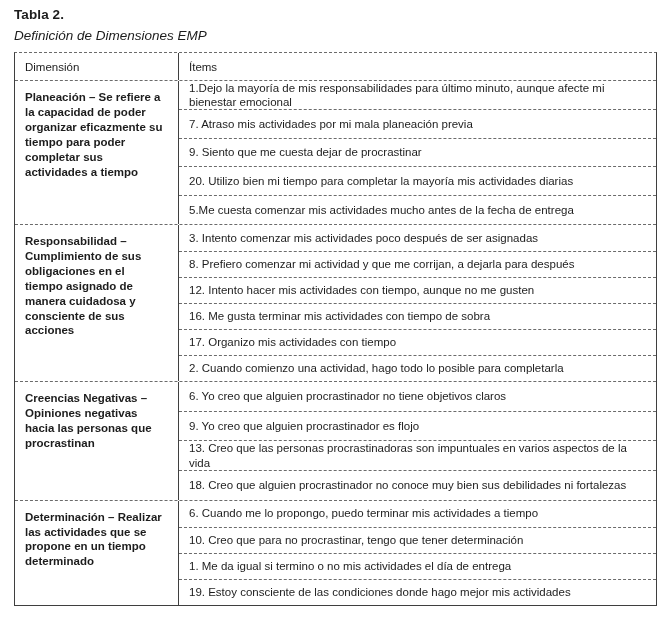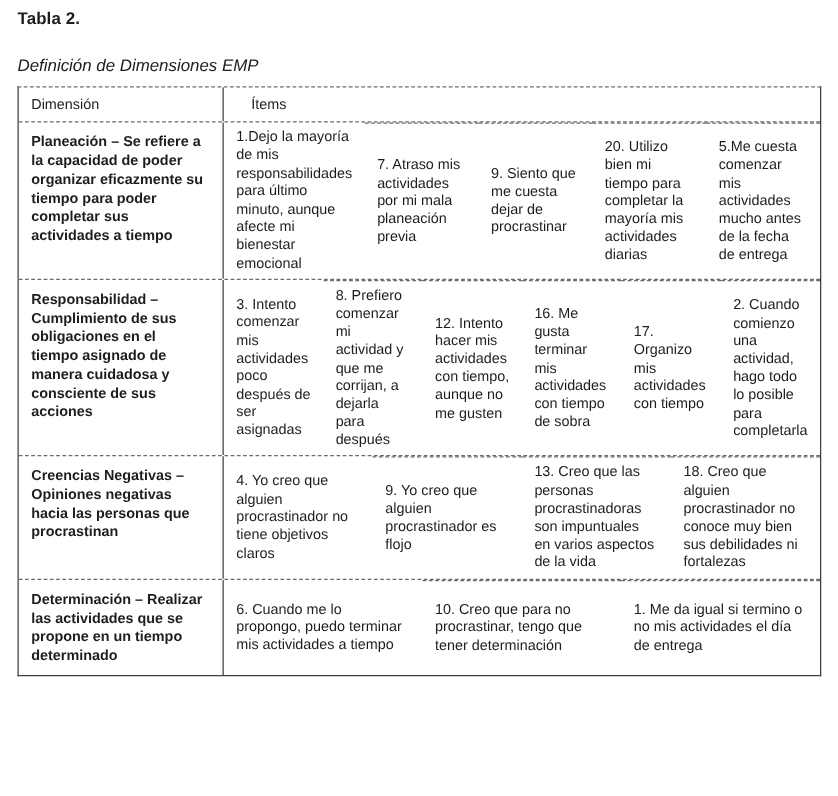--- a/index.html
+++ b/index.html
@@ -1,34 +1,34 @@
 <!DOCTYPE html>
 <html><head>
 <meta charset="utf-8">
 <style>
   html,body{margin:0;padding:0;background:#ffffff;}
   body{font-family:"Liberation Sans",sans-serif;color:#1d1d1d;-webkit-font-smoothing:antialiased;}
   .page{width:670px;height:637px;box-sizing:border-box;padding:6px 13px 8px 14px;background:#fff;overflow:hidden;}
   .title{font-weight:bold;font-size:13.5px;line-height:1.3;letter-spacing:.1px;}
-  .subtitle{font-style:italic;font-size:13.5px;line-height:1.3;margin-top:20px;margin-bottom:8px;}
+  .subtitle{font-style:italic;font-size:13.5px;line-height:1.3;margin-top:3px;margin-bottom:8px;}
   .emp-table{
     width:643px;box-sizing:border-box;background:#fff;
     border-left:1px solid #3f3f3f;border-right:1px solid #3f3f3f;
     border-bottom:1px solid #3f3f3f;border-top:1px dashed #6b6b6b;
   }
-  .header-row{display:flex;gap:12px;}
+  .header-row{display:flex;}
   .header-cell{font-size:11.5px;padding:8px 10px 7px 10px;box-sizing:border-box;}
   .dim-col{width:164px;flex:none;border-right:1px solid #3f3f3f;}
   .items-col-head{flex:1;}
   .section{display:flex;border-top:1px dashed #6b6b6b;}
   .dim-cell{
     width:164px;flex:none;box-sizing:border-box;border-right:1px solid #3f3f3f;
     padding:9px 14px 8px 10px;font-size:11.5px;line-height:1.3;font-weight:bold;
   }
-  .items-col{flex:1;display:flex;flex-direction:row;}
+  .items-col{flex:1;display:flex;flex-direction:column;}
   .item-row{
     flex:1;display:flex;align-items:center;box-sizing:border-box;
     border-top:1px dashed #6b6b6b;padding:5px 10px;font-size:11.5px;line-height:1.25;
     min-height:26px;
   }
   .item-row:first-child{border-top:none;}
 </style>
 </head>
 <body>
 
@@ -59,29 +59,30 @@
             <div class="item-row">8. Prefiero comenzar mi actividad y que me corrijan, a dejarla para después</div>
             <div class="item-row">12. Intento hacer mis actividades con tiempo, aunque no me gusten</div>
             <div class="item-row">16. Me gusta terminar mis actividades con tiempo de sobra</div>
             <div class="item-row">17. Organizo mis actividades con tiempo</div>
             <div class="item-row">2. Cuando comienzo una actividad, hago todo lo posible para completarla</div>
           </div>
         </div>
         <div class="section">
           <div class="dim-cell">Creencias Negativas – Opiniones negativas hacia las personas que procrastinan</div>
           <div class="items-col">
-            <div class="item-row">4. Yo creo que alguien procrastinador no tiene objetivos claros</div>
+            <div class="item-row">6. Yo creo que alguien procrastinador no tiene objetivos claros</div>
             <div class="item-row">9. Yo creo que alguien procrastinador es flojo</div>
             <div class="item-row">13. Creo que las personas procrastinadoras son impuntuales en varios aspectos de la vida</div>
             <div class="item-row">18. Creo que alguien procrastinador no conoce muy bien sus debilidades ni fortalezas</div>
           </div>
         </div>
         <div class="section">
           <div class="dim-cell">Determinación – Realizar las actividades que se propone en un tiempo determinado</div>
           <div class="items-col">
             <div class="item-row">6. Cuando me lo propongo, puedo terminar mis actividades a tiempo</div>
             <div class="item-row">10. Creo que para no procrastinar, tengo que tener determinación</div>
             <div class="item-row">1. Me da igual si termino o no mis actividades el día de entrega</div>
+            <div class="item-row">19. Estoy consciente de las condiciones donde hago mejor mis actividades</div>
           </div>
         </div>
       </div>
   </div>
 </div>
 
 </body></html>

